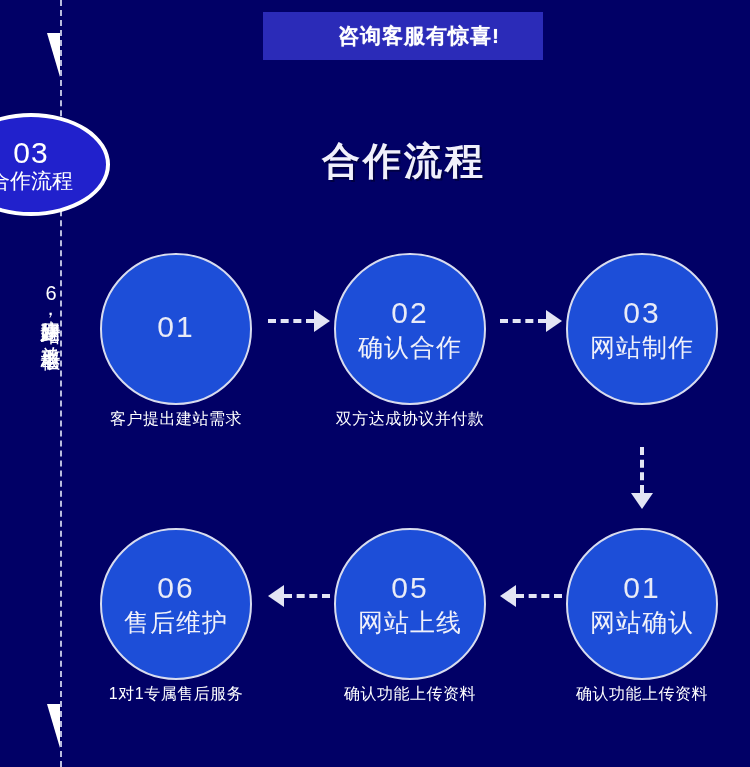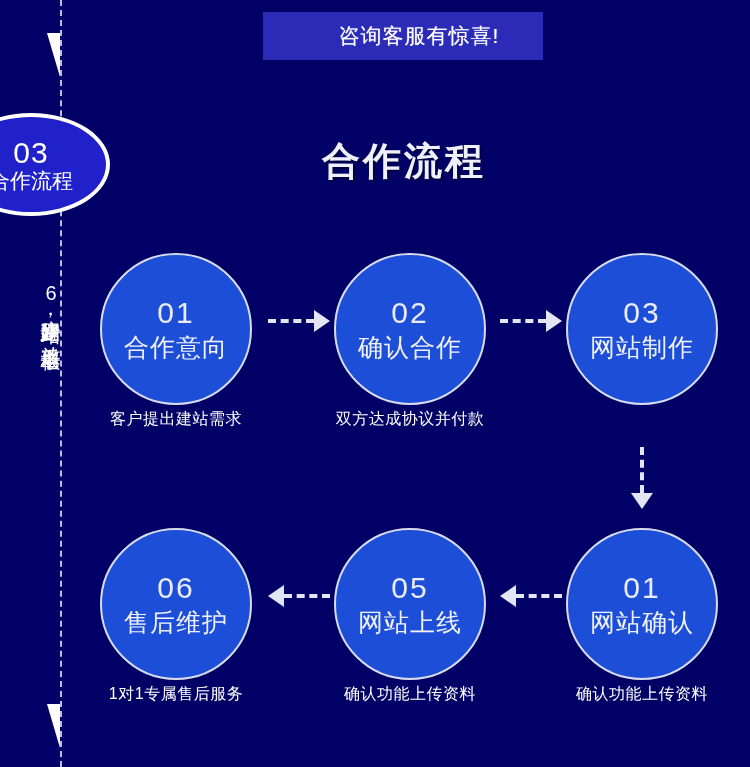--- a/index.html
+++ b/index.html
@@ -25,21 +25,21 @@
     top: 12px;
     width: 280px;
     height: 48px;
     background: #2b2bb8;
     display: flex;
     align-items: center;
     justify-content: center;
   }
   .banner-text {
     font-size: 21px;
-    font-weight: normal;
+    font-weight: bold;
     letter-spacing: 1px;
     color: #ffffff;
     text-shadow: 0 0 1px rgba(255,255,255,.6);
     margin-left: 32px;
   }
 
   
   .rail-line {
     position: absolute;
     left: 60px;
@@ -242,21 +242,20 @@
     <div class="badge-label">合作流程</div>
   </div>
 
   <div class="rail-slogan">6步建好网站，放手当老板</div>
 
   <div class="main-title">合作流程</div>
 
   <div class="node node-1">
     <div class="circle">
       <div class="n-num">01</div>
-      <div class="n-label">合作意向</div>
     </div>
     <div class="n-caption">客户提出建站需求</div>
   </div>
 
   <div class="node node-2">
     <div class="circle">
       <div class="n-num">02</div>
       <div class="n-label">确认合作</div>
     </div>
     <div class="n-caption">双方达成协议并付款</div>

